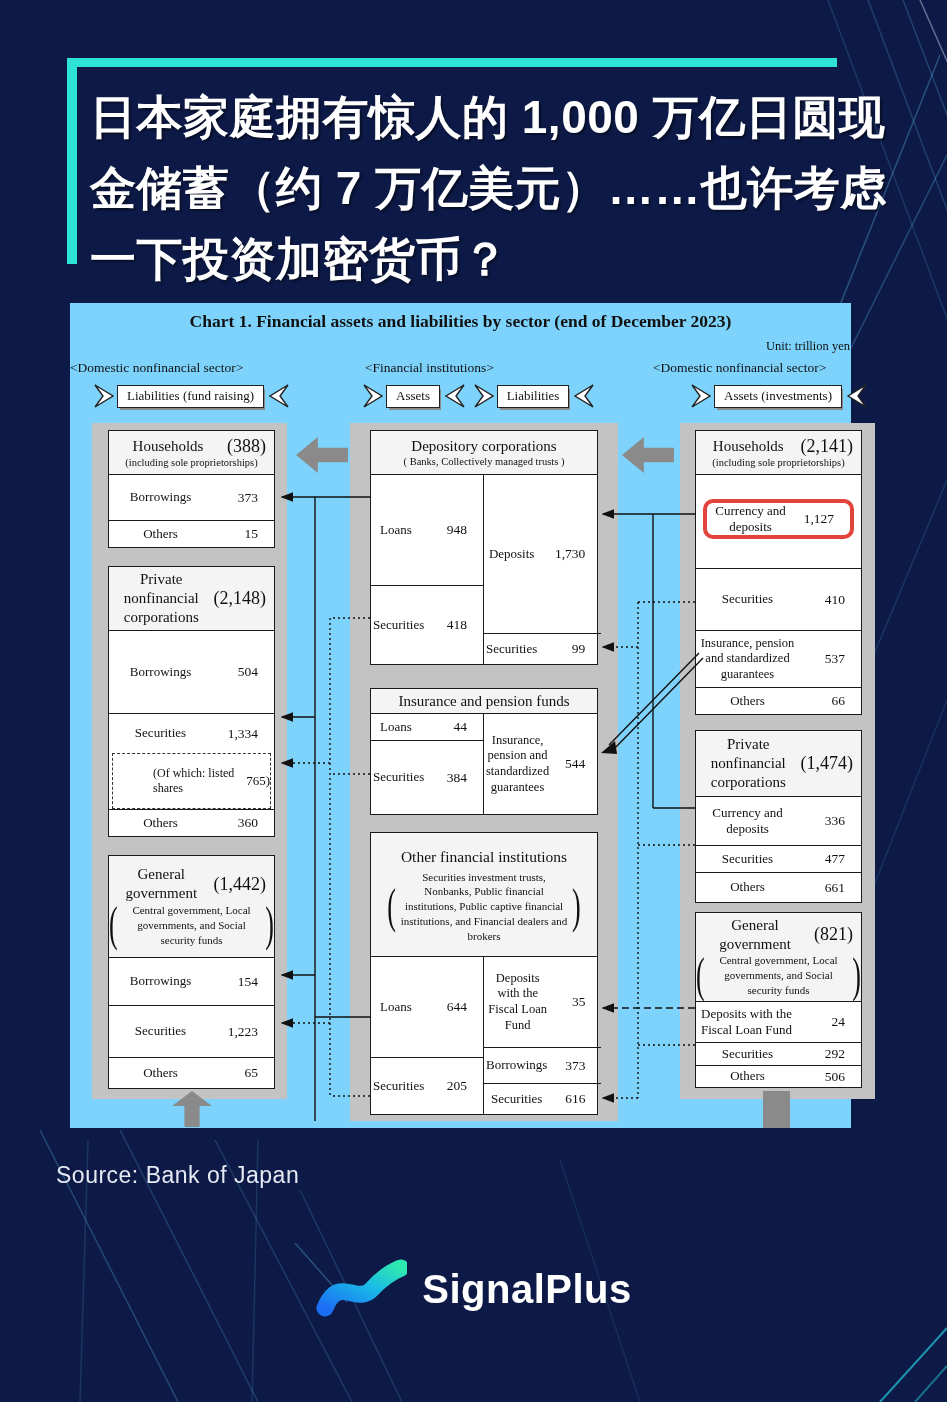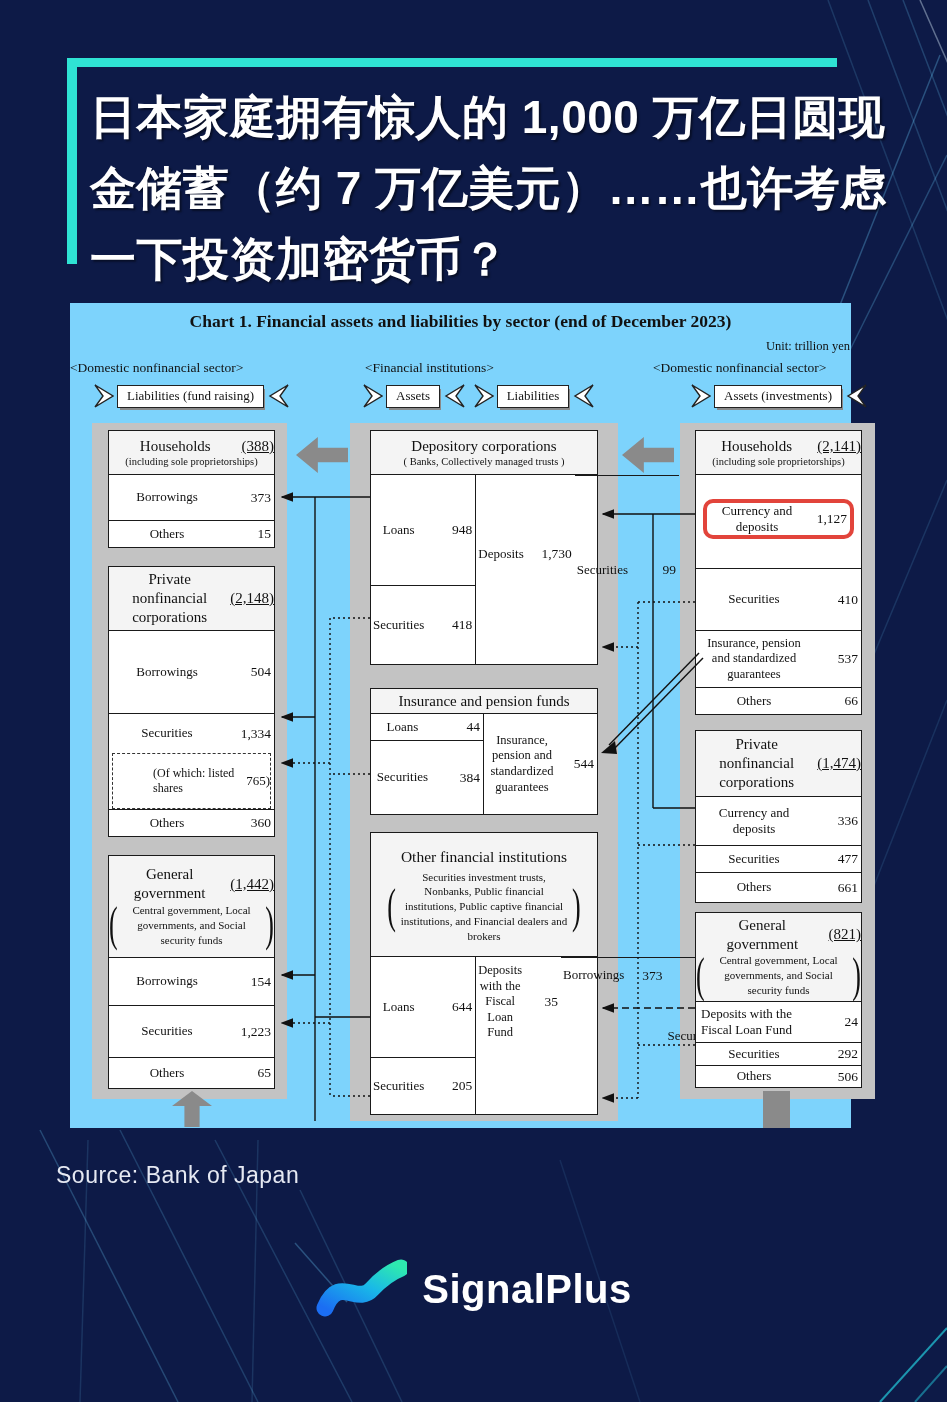--- a/index.html
+++ b/index.html
@@ -25,33 +25,33 @@
   .ribwrap{position:absolute;top:80px;height:26px;display:flex;align-items:center;justify-content:center;gap:3px;}
   .ribbox{border:1.4px solid #222;background:#fff;padding:2px 9px 3px;font-size:13px;white-space:nowrap;
           box-shadow:2px 3px 0 -1px #8a8a8a;}
   .tail{display:block;}
   
   .blk{position:absolute;border:1.6px solid #1a1a1a;background:#fff;display:flex;flex-direction:column;box-sizing:border-box;}
   .bh{background:#f4f4f4;border-bottom:1.4px solid #1a1a1a;display:flex;flex-direction:column;
       justify-content:center;text-align:center;box-sizing:border-box;}
   .ht{display:flex;align-items:center;}
   .ht .t{flex:1;text-align:center;font-size:15px;line-height:1.25;}
-  .ht .tot{font-size:15px;text-decoration:underline;}
+  .ht .tot{padding-right:8px;font-size:18px;}
   .sub{font-size:10.5px;line-height:1.1;}
   .brkt{display:flex;align-items:center;justify-content:center;}
   .brkt::before{content:"(";font-size:26px;font-weight:300;transform:scaleY(1.9);margin-right:2px;}
   .brkt::after{content:")";font-size:26px;font-weight:300;transform:scaleY(1.9);margin-left:2px;}
   .brkt .bt{font-size:11px;line-height:1.35;max-width:150px;text-align:center;}
   .r{display:flex;align-items:center;box-sizing:border-box;border-top:1.2px solid #1a1a1a;}
   .r.nb{border-top:none;}
   .r .lbl{flex:1;text-align:center;font-size:13px;line-height:1.25;padding:0 2px;}
-  .r .val{width:46px;text-align:right;padding-right:3px;font-size:13.5px;}
+  .r .val{width:46px;text-align:right;padding-right:16px;font-size:13.5px;}
   .cols{display:flex;flex:1;}
   .colL{width:113px;border-right:1.4px solid #1a1a1a;display:flex;flex-direction:column;box-sizing:border-box;}
-  .colR{flex:1;display:flex;flex-direction:row;}
+  .colR{flex:1;display:flex;flex-direction:column;}
   .dashbox{border:1.5px dashed #333;margin:0 3px;display:flex;align-items:center;box-sizing:border-box;padding-left:40px;}
   .dashbox .lbl{font-size:12px;}
   .redbox{border:4px solid #e2443b;border-radius:10px;margin:12px 7px 17px;flex:1;display:flex;align-items:center;}
   .redbox .lbl{font-size:13px;}
   
   .fat{position:absolute;background:#8a8a8a;}
   .aleft{clip-path:polygon(0 50%,42% 0,42% 30%,100% 30%,100% 70%,42% 70%,42% 100%);}
   .aup{clip-path:polygon(50% 0,100% 42%,69% 42%,69% 100%,31% 100%,31% 42%,0 42%);}
   #conn{position:absolute;inset:0;pointer-events:none;}
   

